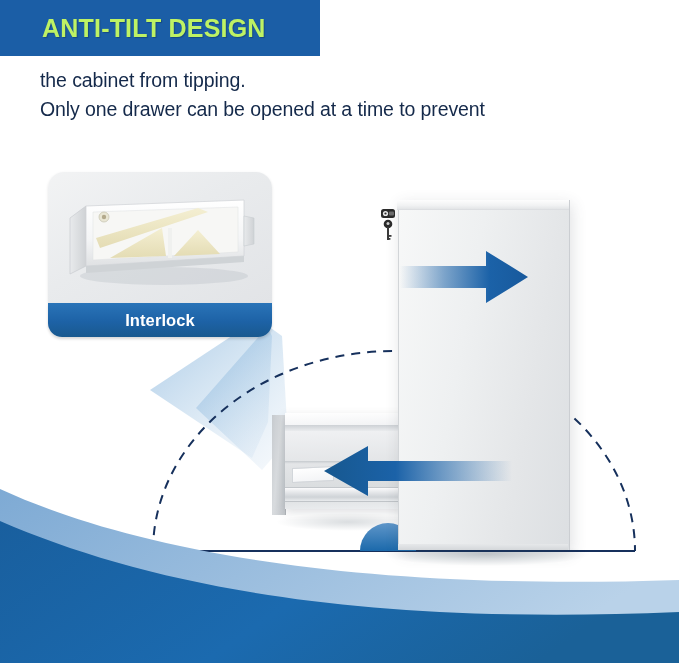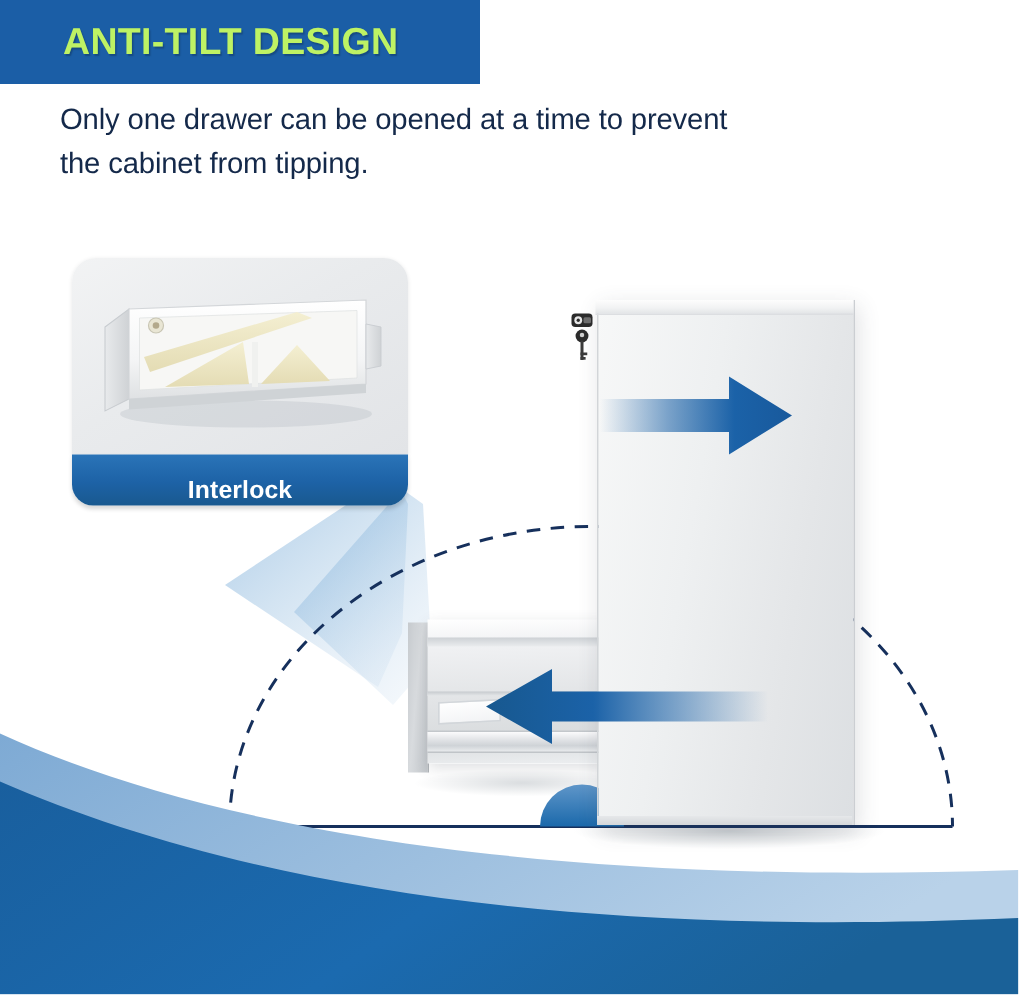--- a/index.html
+++ b/index.html
@@ -91,21 +91,21 @@
   }
   .interlock-label {
     position: absolute;
     left: 0;
     top: 131px;
     width: 224px;
     height: 34px;
     background: linear-gradient(180deg, #2a74b8 0%, #1d62a6 55%, #19598f 100%);
     border-radius: 0 0 14px 14px;
     display: flex;
-    align-items: flex-end;
+    align-items: center;
     justify-content: center;
     box-shadow: 0 2px 3px rgba(0,0,0,0.16);
   }
   .interlock-label span {
     color: #ffffff;
     font-size: 16.5px;
     font-weight: bold;
     letter-spacing: 0.1px;
   }
 
@@ -214,22 +214,22 @@
 </head>
 <body>
 
 <div id="page">
 
   <div class="header-banner">
     <div class="header-title">ANTI-TILT DESIGN</div>
   </div>
 
   <div class="body-copy">
+    <span class="line">the cabinet from tipping.</span>
     <span class="line">Only one drawer can be opened at a time to prevent</span>
-    <span class="line">the cabinet from tipping.</span>
   </div>
 
   <div class="scene">
 
     <svg class="layer" viewBox="0 0 679 523" width="679" height="523">
       <defs>
         <linearGradient id="beamGrad" x1="0" y1="0" x2="0.75" y2="1">
           <stop offset="0%" stop-color="#5d9ad0" stop-opacity="0.55"></stop>
           <stop offset="55%" stop-color="#9cc2e2" stop-opacity="0.42"></stop>
           <stop offset="100%" stop-color="#cfe0f0" stop-opacity="0.30"></stop>

